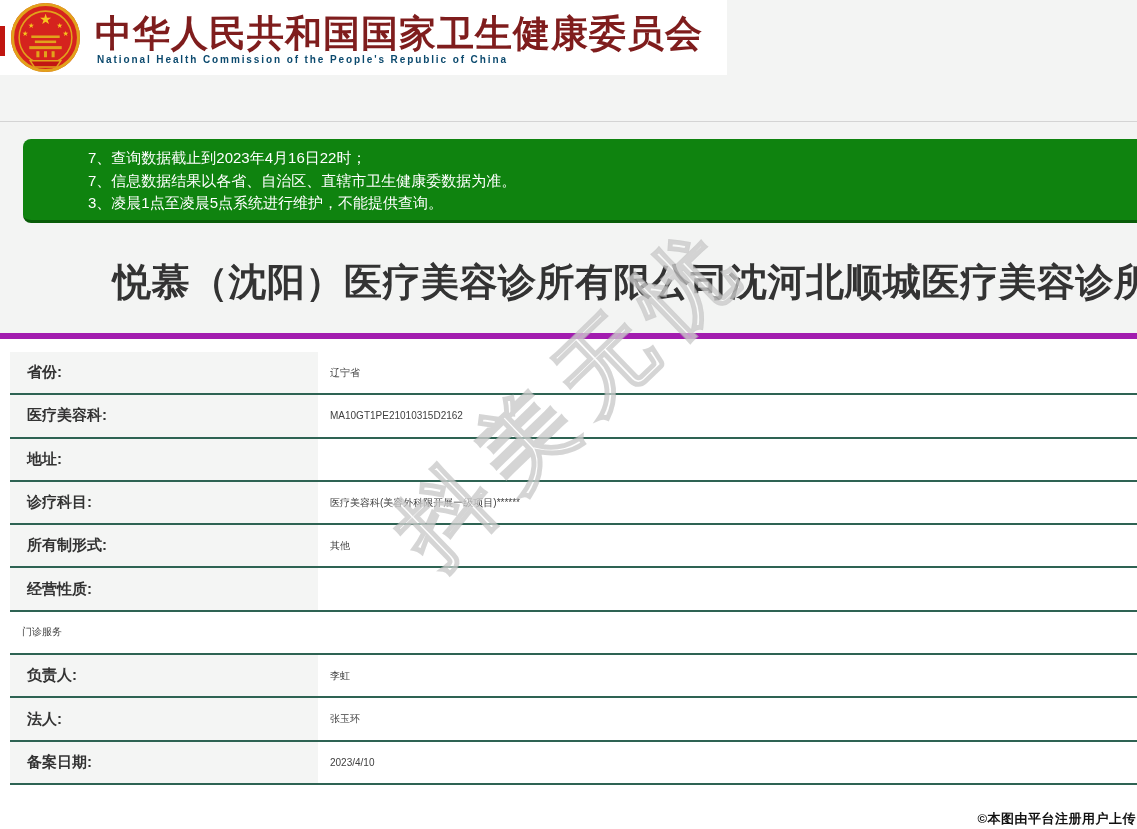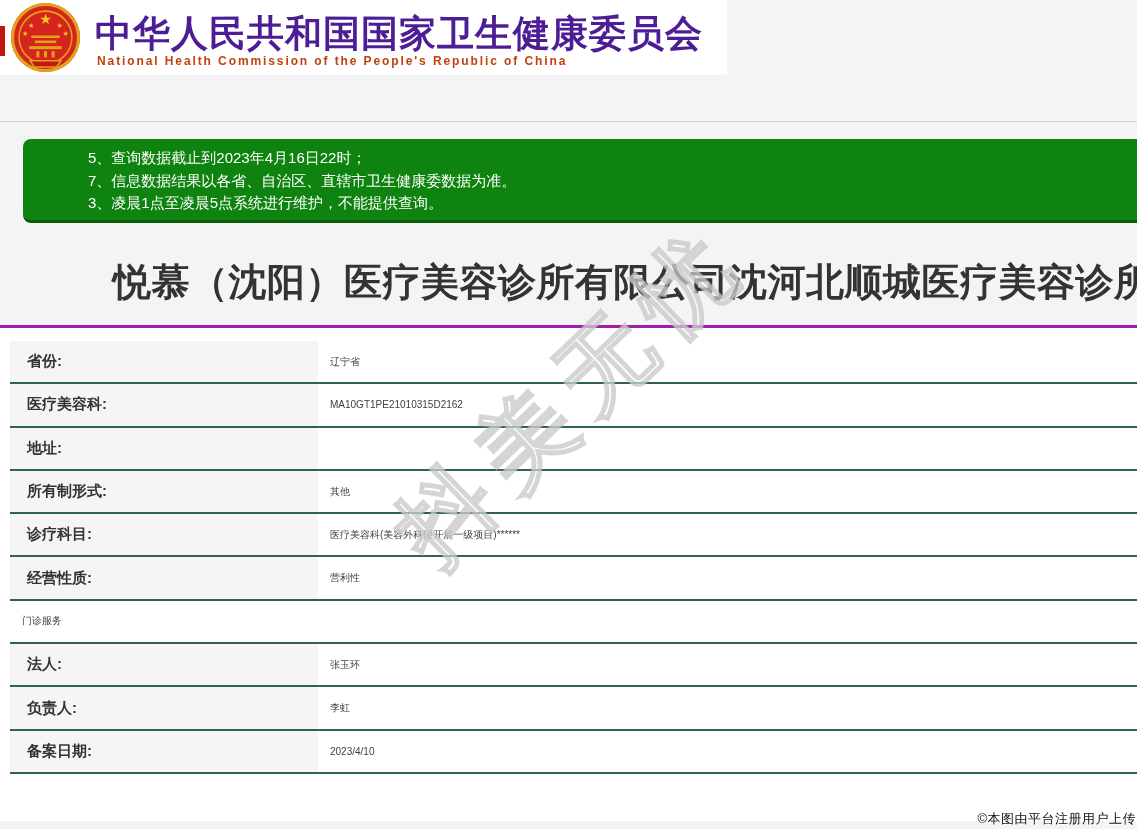--- a/index.html
+++ b/index.html
@@ -21,26 +21,26 @@
   .emblem {
     position: absolute; left: 10px; top: 2px;
     width: 71px; height: 71px;
   }
   .red-sliver {
     position: absolute; left: 0; top: 26px;
     width: 5px; height: 30px; background: #c01510;
   }
   .title-zh {
     position: absolute; left: 95px; top: 9px;
-    font-size: 37px; font-weight: bold; color: #4c1d95;
+    font-size: 37px; font-weight: bold; color: #7f1d1d;
     letter-spacing: 1px; white-space: nowrap;
   }
   .title-en {
     position: absolute; left: 97px; top: 54px;
-    font-size: 12px; font-weight: bold; color: #c2410c;
+    font-size: 10px; font-weight: bold; color: #0c4a6e;
     letter-spacing: 1.9px; white-space: nowrap;
   }
 
   .top-divider {
     position: absolute; left: 0; top: 121px;
     width: 1137px; height: 1px; background: #d4d4d4;
   }
 
   
   .notice-box {
@@ -59,24 +59,24 @@
   
   .record-title {
     position: absolute; left: 113px; top: 257px;
     font-size: 38px; font-weight: 600; color: #333;
     white-space: nowrap; letter-spacing: 0.5px;
     z-index: 1;
   }
 
   
   .content-card {
-    position: absolute; left: 0; top: 325px;
+    position: absolute; left: 0; top: 333px;
     width: 1137px; height: 496px;
     background: #ffffff;
-    border-top: 3px solid #a21caf;
+    border-top: 6px solid #a21caf;
   }
   .field-table {
     position: absolute; left: 10px; top: 13px;
     width: 1127px;
   }
   .field-row {
     position: relative;
     height: 43.3px;
     border-bottom: 2px solid #2e6353;
     display: flex; align-items: center;
@@ -102,21 +102,21 @@
     font-size: 92px; font-weight: bold;
     letter-spacing: 18px; white-space: nowrap;
     color: rgba(255,255,255,0.50);
     -webkit-text-stroke: 2px rgba(185,185,185,0.60);
     z-index: 5; pointer-events: none;
   }
 
   
   .photo-credit {
     position: absolute; right: 1px; bottom: 1px;
-    font-size: 13px; font-weight: normal; color: #111;
+    font-size: 13px; font-weight: bold; color: #111;
     letter-spacing: 0.5px;
     text-shadow: -1px 0 0 #fff, 1px 0 0 #fff, 0 -1px 0 #fff, 0 1px 0 #fff;
     z-index: 10; white-space: nowrap;
   }
 </style>
 </head>
 <body>
 
 <div class="header-block">
   <svg class="emblem" viewBox="0 0 70 70" xmlns="http://www.w3.org/2000/svg">
@@ -136,21 +136,21 @@
     <rect x="41" y="48.5" width="3" height="6" fill="#e2a21b"></rect>
     <path d="M20 58 L50 58 L46 64 L24 64 Z" fill="#c21613" stroke="#e2a21b" stroke-width="1.5"></path>
   </svg>
   <div class="title-zh">中华人民共和国国家卫生健康委员会</div>
   <div class="title-en">National Health Commission of the People's Republic of China</div>
 </div>
 <div class="red-sliver"></div>
 <div class="top-divider"></div>
 
 <div class="notice-box" id="notice-box">
-    <div class="notice-line">5、查询数据截止到2023年4月16日22时；</div>
+    <div class="notice-line">7、查询数据截止到2023年4月16日22时；</div>
     <div class="notice-line">7、信息数据结果以各省、自治区、直辖市卫生健康委数据为准。</div>
     <div class="notice-line">3、凌晨1点至凌晨5点系统进行维护，不能提供查询。</div>
   </div>
 
 <div class="record-title">悦慕（沈阳）医疗美容诊所有限公司沈河北顺城医疗美容诊所</div>
 
 <div class="content-card">
   <div class="field-table" id="field-table">
   <div class="field-row">
     <div class="field-label">省份:</div>
@@ -161,49 +161,48 @@
   <div class="field-row">
     <div class="field-label">医疗美容科:</div>
     <div class="field-value">MA10GT1PE21010315D2162</div>
   </div>
 
   <div class="field-row">
     <div class="field-label">地址:</div>
   </div>
 
   <div class="field-row">
+    <div class="field-label">诊疗科目:</div>
+    <div class="field-value">医疗美容科(美容外科限开展一级项目)******</div>
+  </div>
+
+  <div class="field-row">
     <div class="field-label">所有制形式:</div>
     <div class="field-value">其他</div>
   </div>
 
   <div class="field-row">
-    <div class="field-label">诊疗科目:</div>
-    <div class="field-value">医疗美容科(美容外科限开展一级项目)******</div>
-  </div>
-
-  <div class="field-row">
     <div class="field-label">经营性质:</div>
-    <div class="field-value">营利性</div>
   </div>
 
   <div class="field-row">
     <div class="field-value">门诊服务</div>
+  </div>
+
+  <div class="field-row">
+    <div class="field-label">负责人:</div>
+    <div class="field-value">李虹</div>
   </div>
 
   <div class="field-row">
     <div class="field-label">法人:</div>
     <div class="field-value">张玉环</div>
   </div>
 
   <div class="field-row">
-    <div class="field-label">负责人:</div>
-    <div class="field-value">李虹</div>
-  </div>
-
-  <div class="field-row">
     <div class="field-label">备案日期:</div>
     <div class="field-value">2023/4/10</div>
   </div>
 </div>
 </div>
 
 <div class="watermark">抖美无忧</div>
 
 <div class="photo-credit">©本图由平台注册用户上传</div>
 

